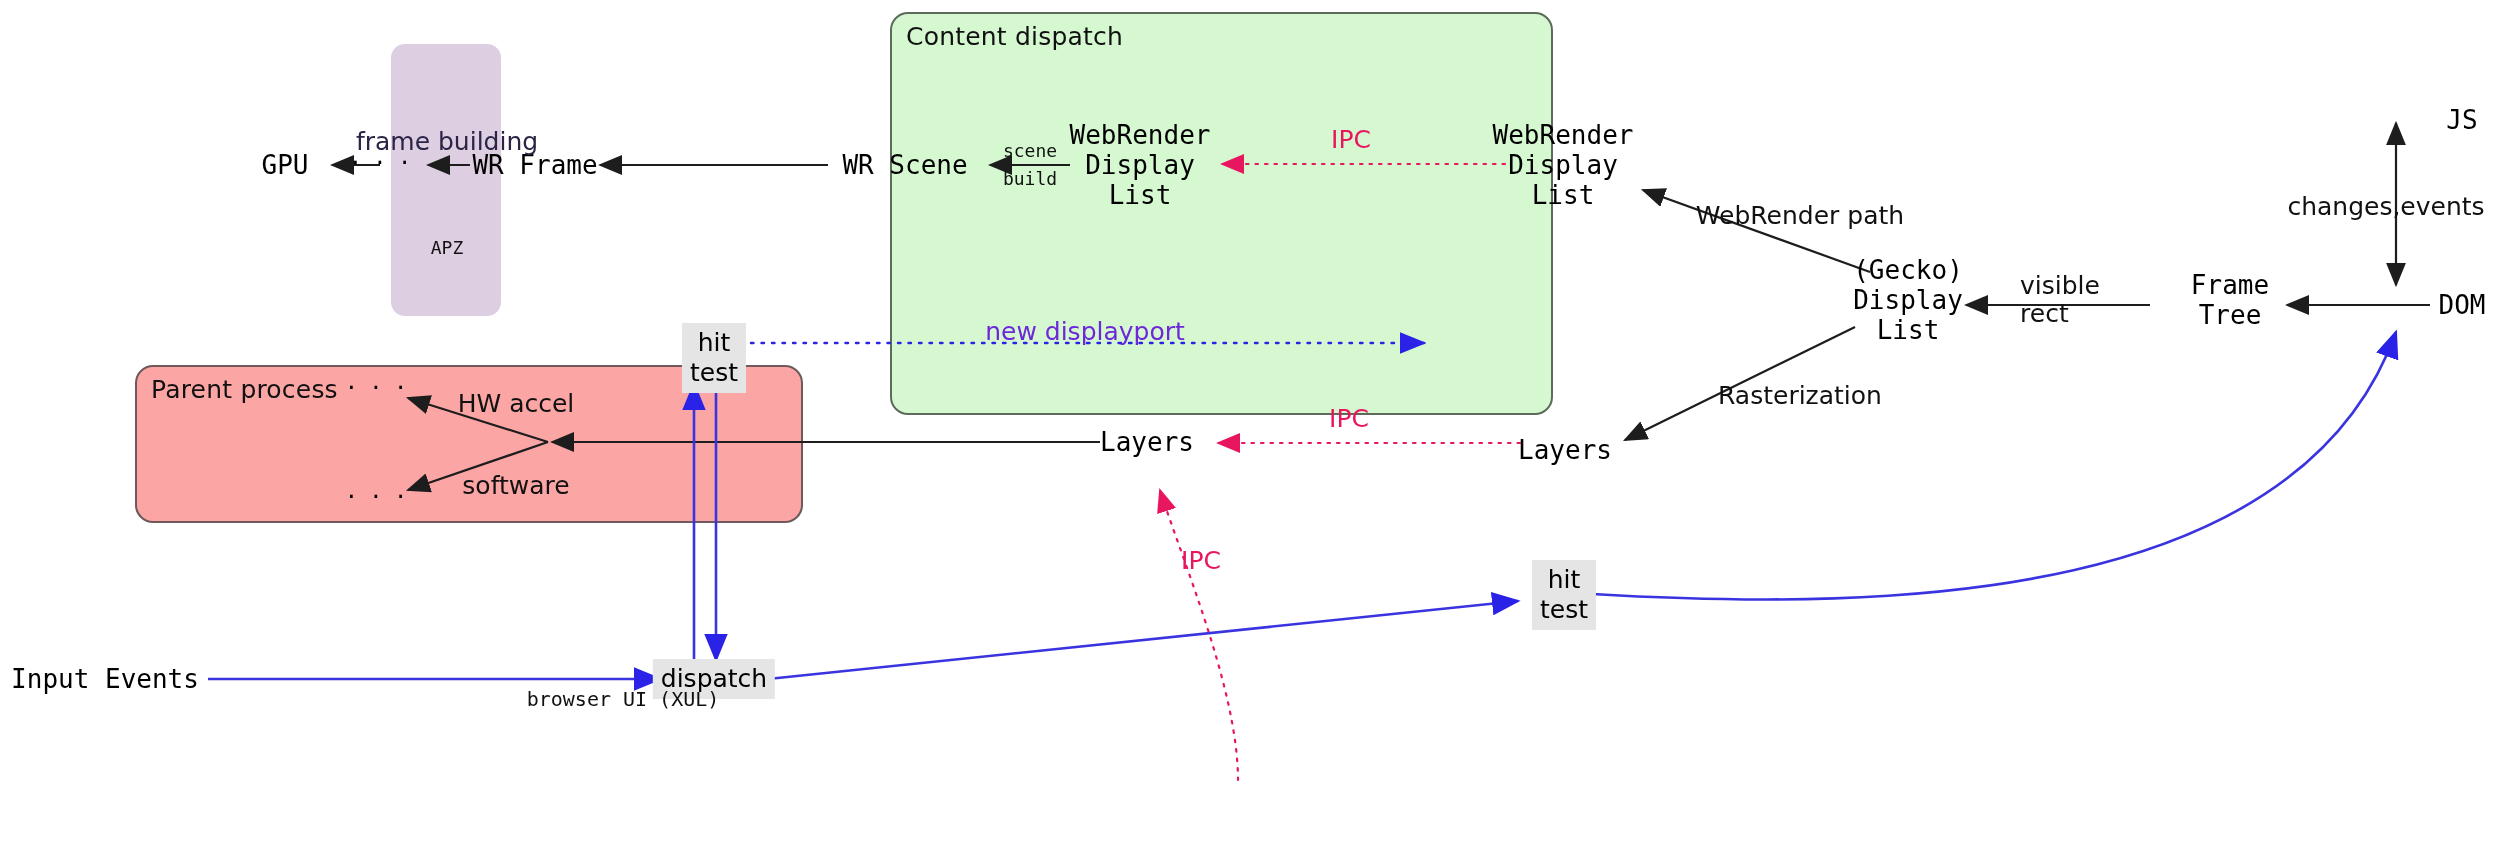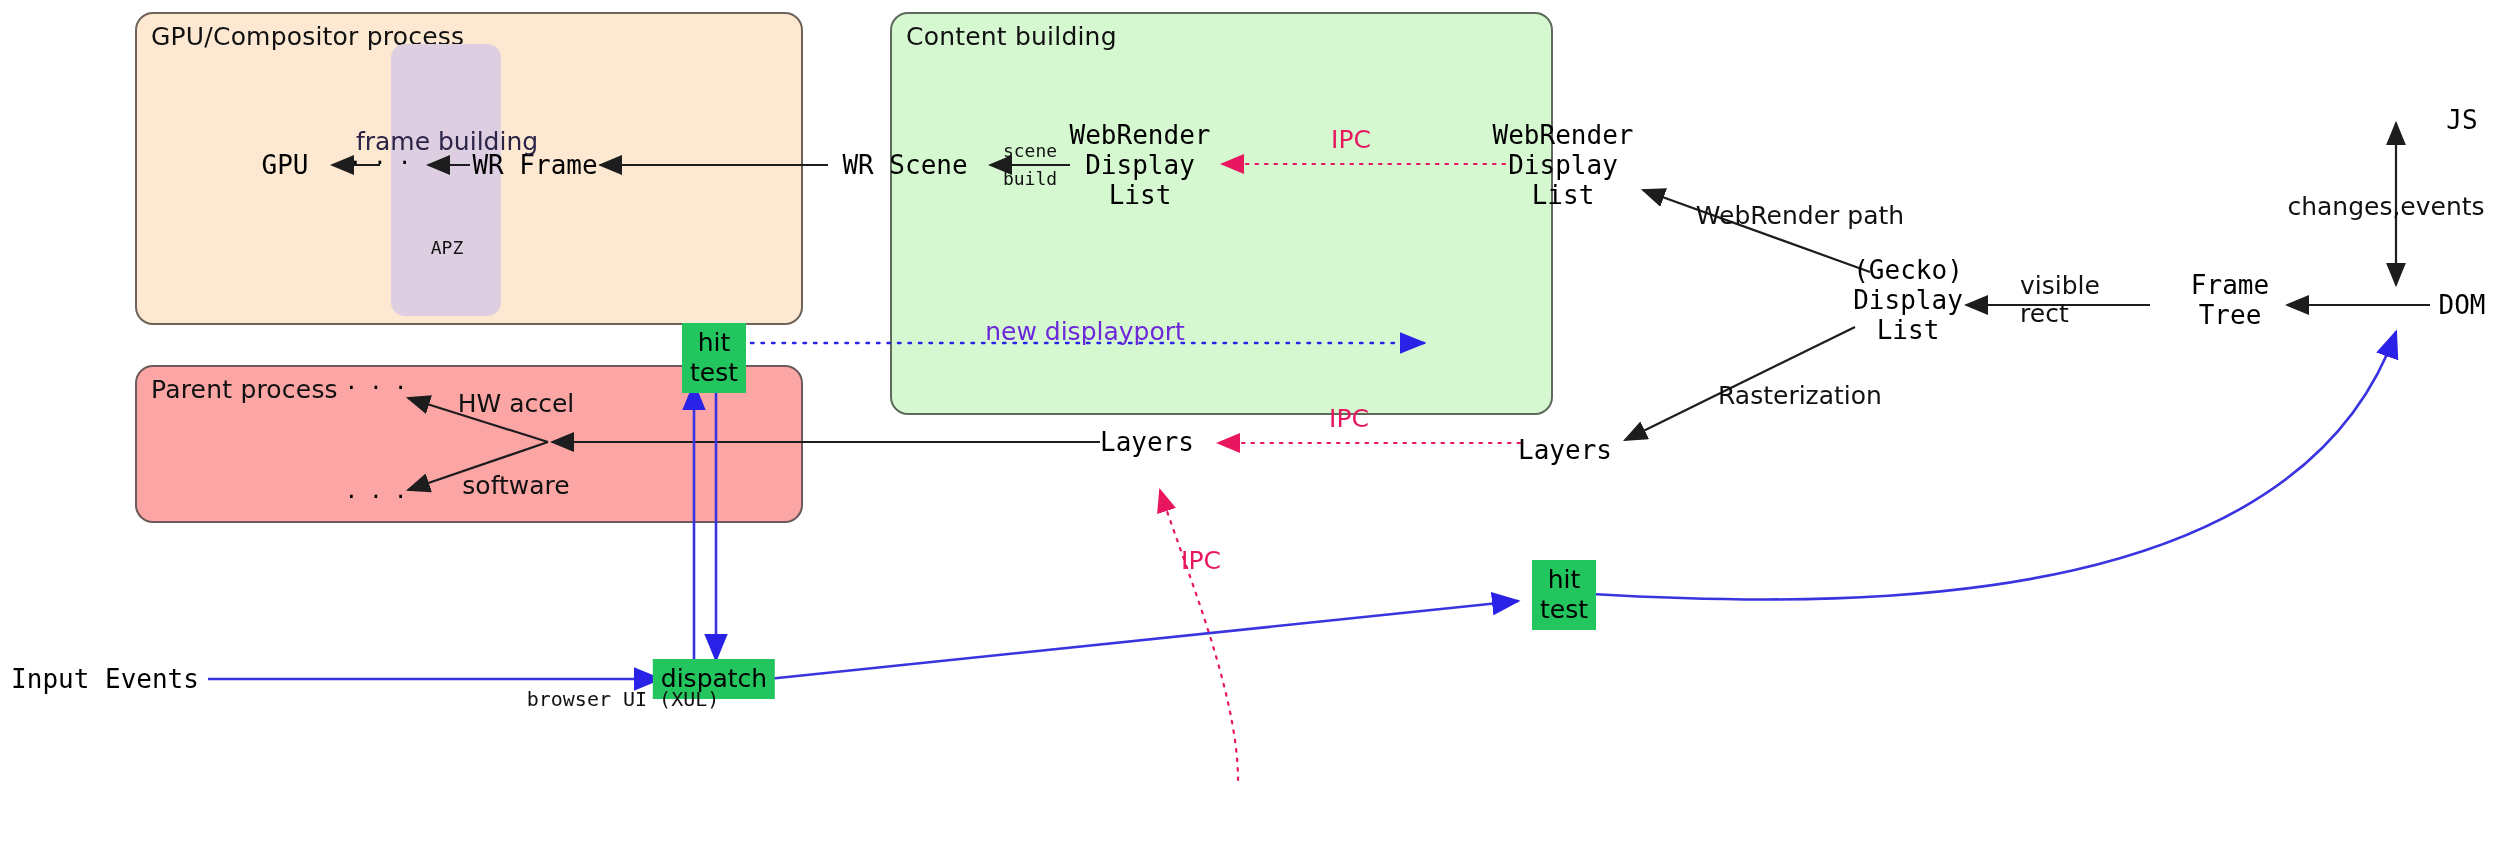--- a/index.html
+++ b/index.html
@@ -62,21 +62,21 @@
     font-family: "DejaVu Sans Mono", monospace;
     font-size: 26px;
     line-height: 30px;
     color: #000;
     text-align: center;
     white-space: pre;
     transform: translate(-50%, -50%);
   }
   .boxnode {
     position: absolute;
-    background: #22c55e;
+    background: #e5e5e5;
     font-family: "DejaVu Sans", sans-serif;
     font-size: 25px;
     line-height: 30px;
     color: #000;
     text-align: center;
     padding: 5px 8px;
     white-space: pre;
     transform: translate(-50%, -50%);
     box-sizing: border-box;
   }
@@ -103,30 +103,27 @@
     transform: translate(-50%, -50%);
     letter-spacing: 4px;
     white-space: pre;
   }
 </style>
 </head>
 <body>
 
 <div id="stage">
 
-  <div class="procbox gpu" style="left:135px; top:12px; width:668px; height:313px;">
-    <div class="proclabel">GPU/Compositor process</div>
-  </div>
 
   <div class="procbox parent" style="left:135px; top:365px; width:668px; height:158px;">
     <div class="proclabel">Parent process</div>
   </div>
 
   <div class="procbox content" style="left:890px; top:12px; width:663px; height:403px;">
-    <div class="proclabel">Content building</div>
+    <div class="proclabel">Content dispatch</div>
   </div>
 
   <div class="apzbox" style="left:391px; top:44px; width:110px; height:272px;"></div>
 
 
   <svg id="wires" viewBox="0 0 2507 865" preserveAspectRatio="none">
     <defs>
       <marker id="ah-dark" markerWidth="11" markerHeight="9" refX="10" refY="4.5" orient="auto">
         <path d="M0,0 L11,4.5 L0,9 Z" fill="#1d1d1d"></path>
       </marker>

